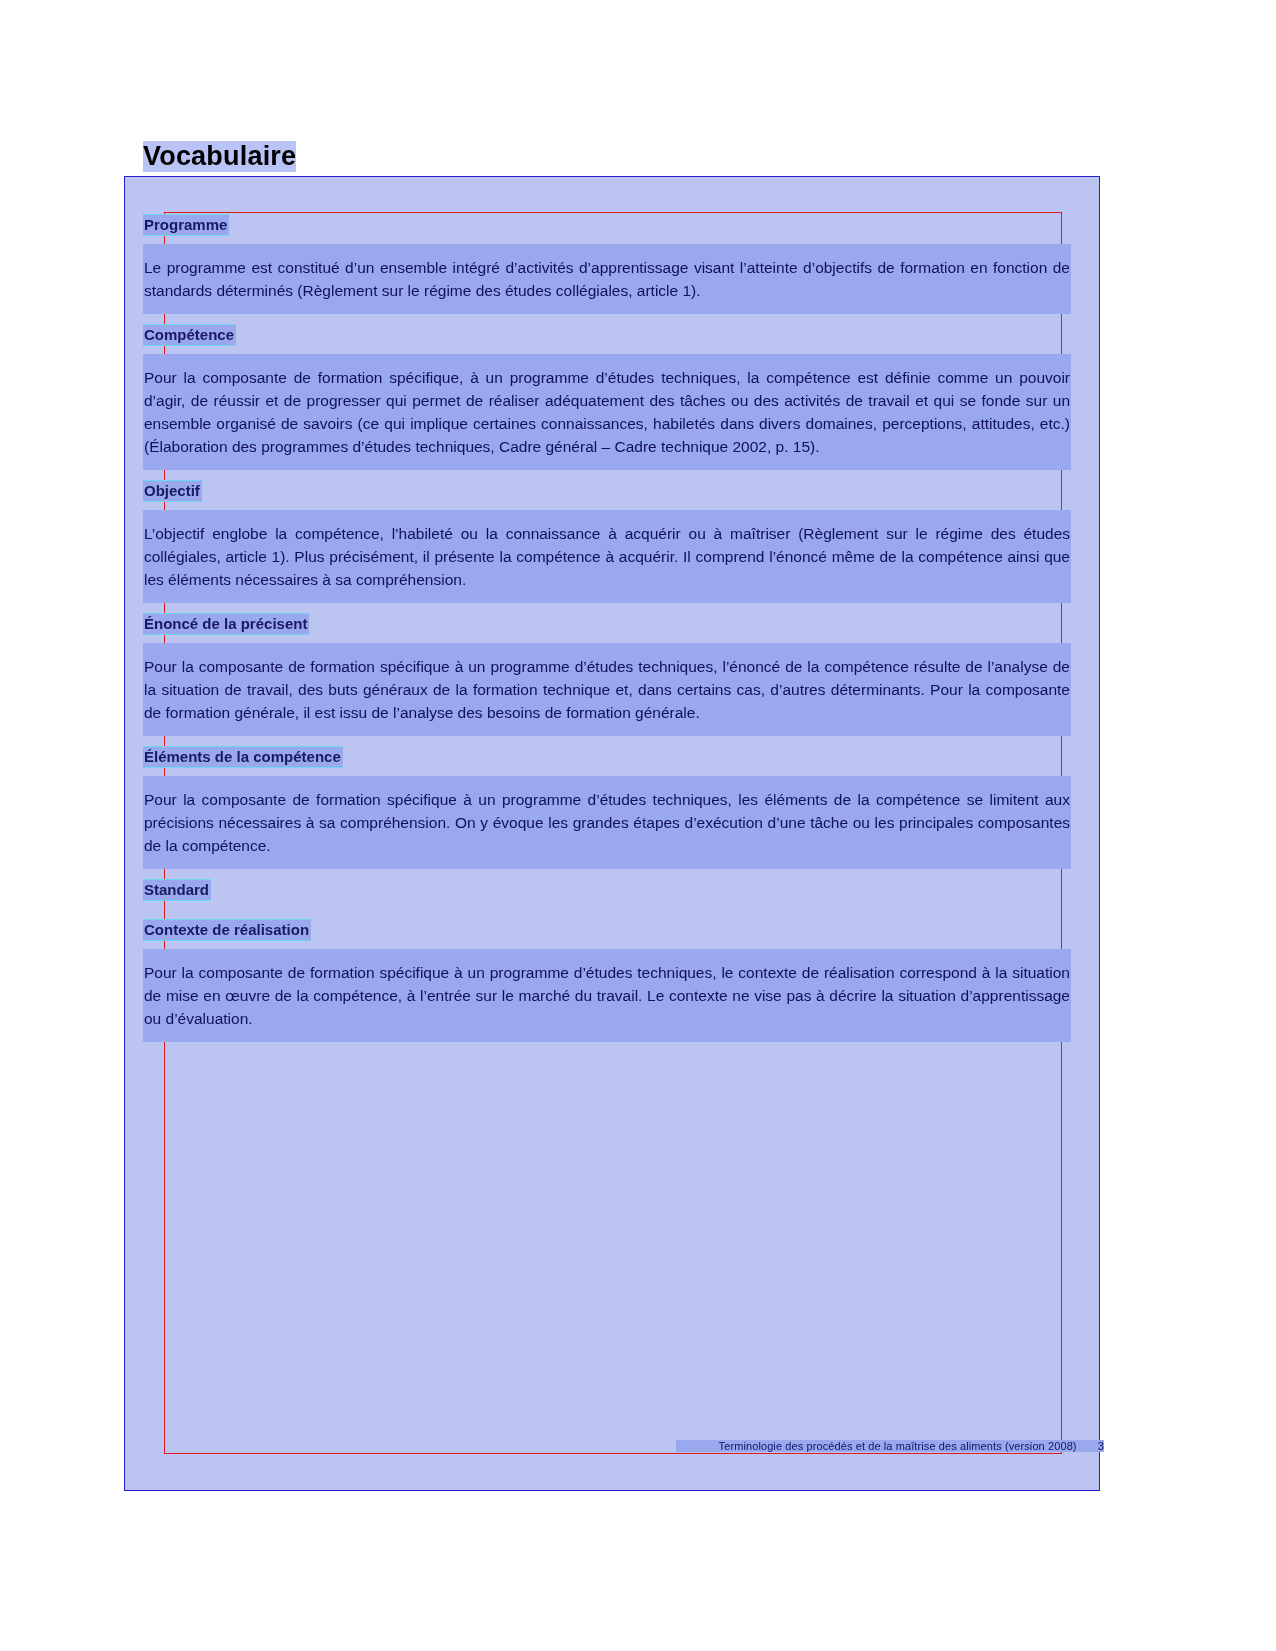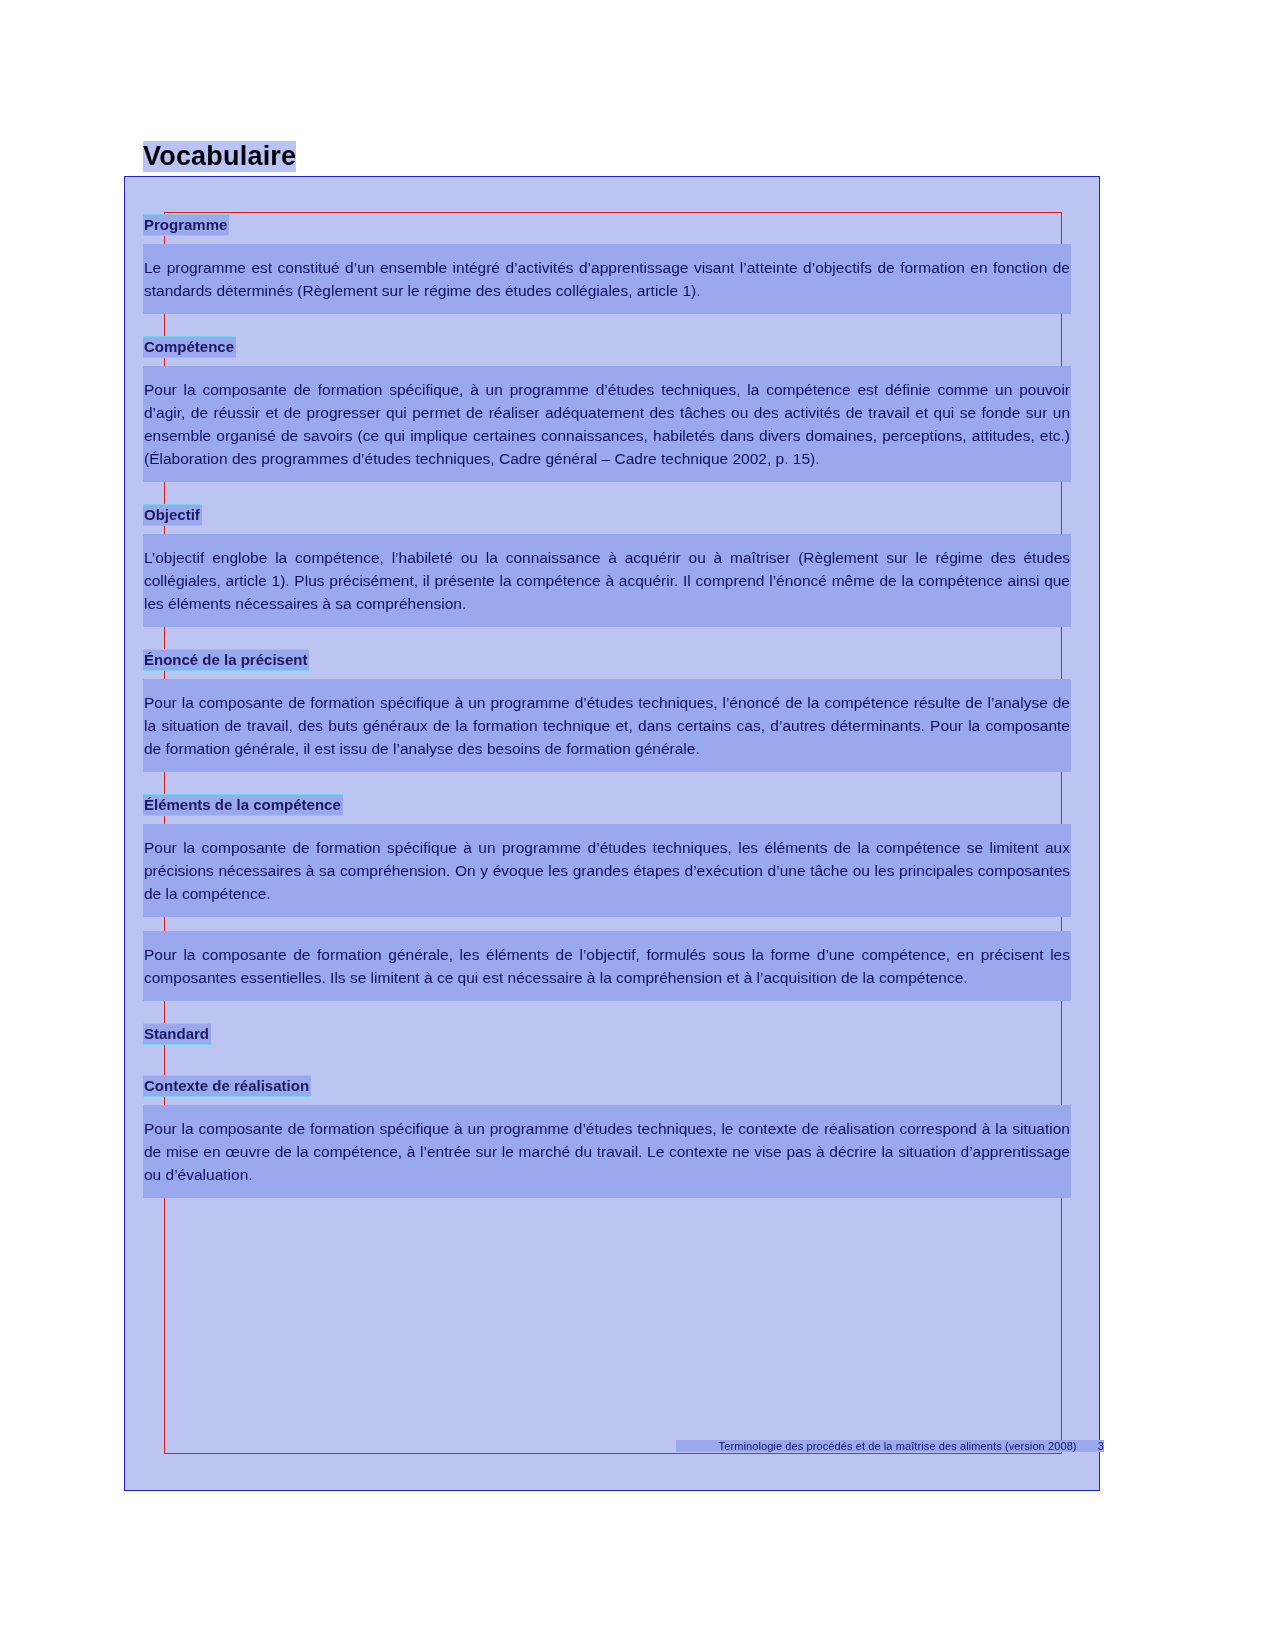--- a/index.html
+++ b/index.html
@@ -53,21 +53,21 @@
   }
 
   
   #content {
     position: absolute;
     left: 143px;
     top: 214px;
     width: 928px;
   }
 
-  .section { margin-bottom: 22px; }
+  .section { margin-bottom: 10px; }
 
   .heading {
     font-family: "Liberation Sans", sans-serif;
     font-size: 15px;
     font-weight: bold;
     color: #1a1a60;
     background: #9aa8ee;
     display: inline-block;
     padding: 1px 2px 1px 1px;
     margin: 0 0 8px 0;
@@ -137,21 +137,20 @@
   </div>
 
   <div class="section">
     <div class="heading">Énoncé de la précisent</div>
     <p class="para">Pour la composante de formation spécifique à un programme d’études techniques, l’énoncé de la compétence résulte de l’analyse de la situation de travail, des buts généraux de la formation technique et, dans certains cas, d’autres déterminants. Pour la composante de formation générale, il est issu de l’analyse des besoins de formation générale.</p>
   </div>
 
   <div class="section">
     <div class="heading">Éléments de la compétence</div>
     <p class="para">Pour la composante de formation spécifique à un programme d’études techniques, les éléments de la compétence se limitent aux précisions nécessaires à sa compréhension. On y évoque les grandes étapes d’exécution d’une tâche ou les principales composantes de la compétence.</p>
-    <p class="para">Pour la composante de formation générale, les éléments de l’objectif, formulés sous la forme d’une compétence, en précisent les composantes essentielles. Ils se limitent à ce qui est nécessaire à la compréhension et à l’acquisition de la compétence.</p>
   </div>
 
   <div class="section">
     <div class="heading">Standard</div>
   </div>
 
   <div class="section">
     <div class="heading">Contexte de réalisation</div>
     <p class="para">Pour la composante de formation spécifique à un programme d’études techniques, le contexte de réalisation correspond à la situation de mise en œuvre de la compétence, à l’entrée sur le marché du travail. Le contexte ne vise pas à décrire la situation d’apprentissage ou d’évaluation.</p>
   </div>

